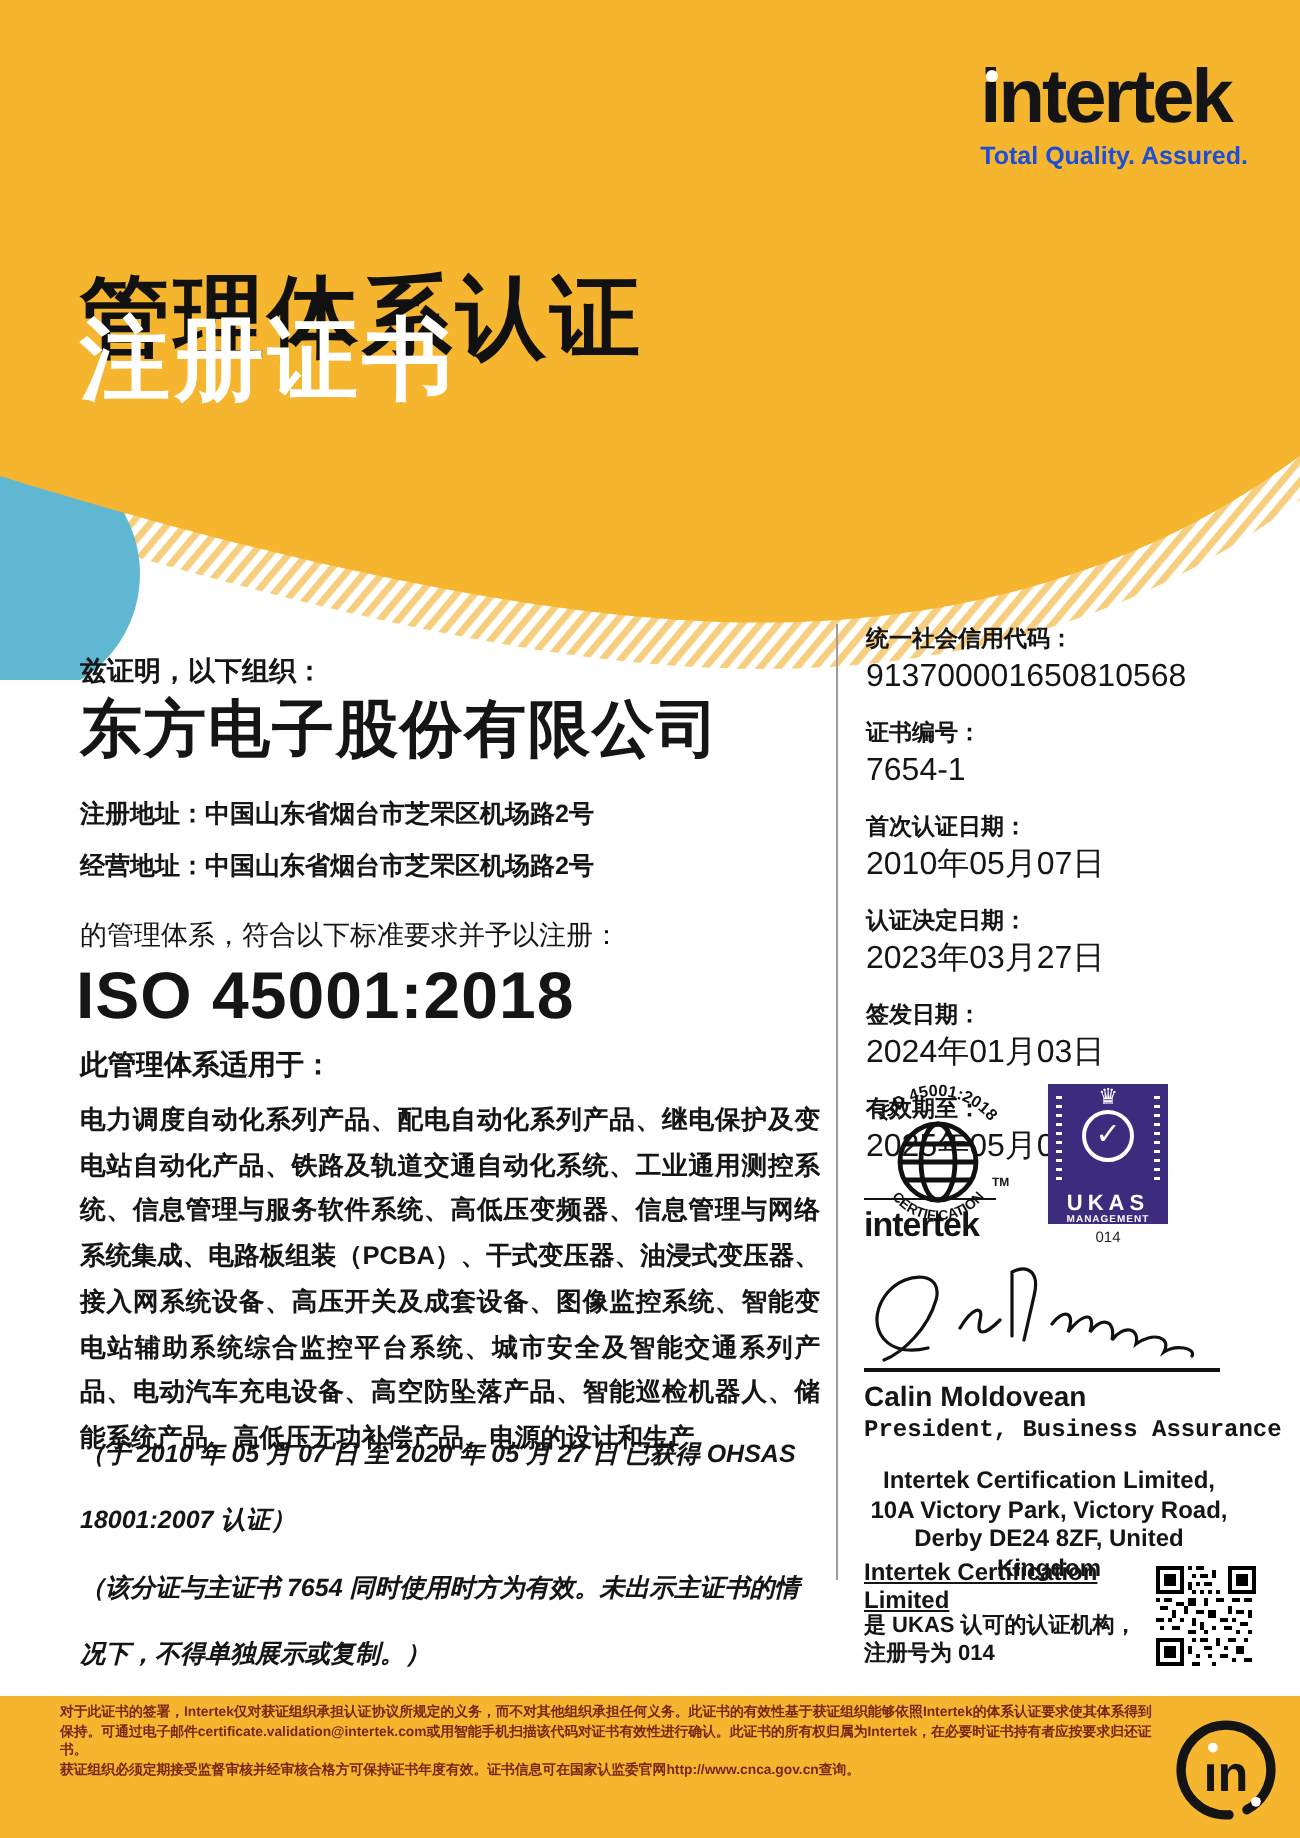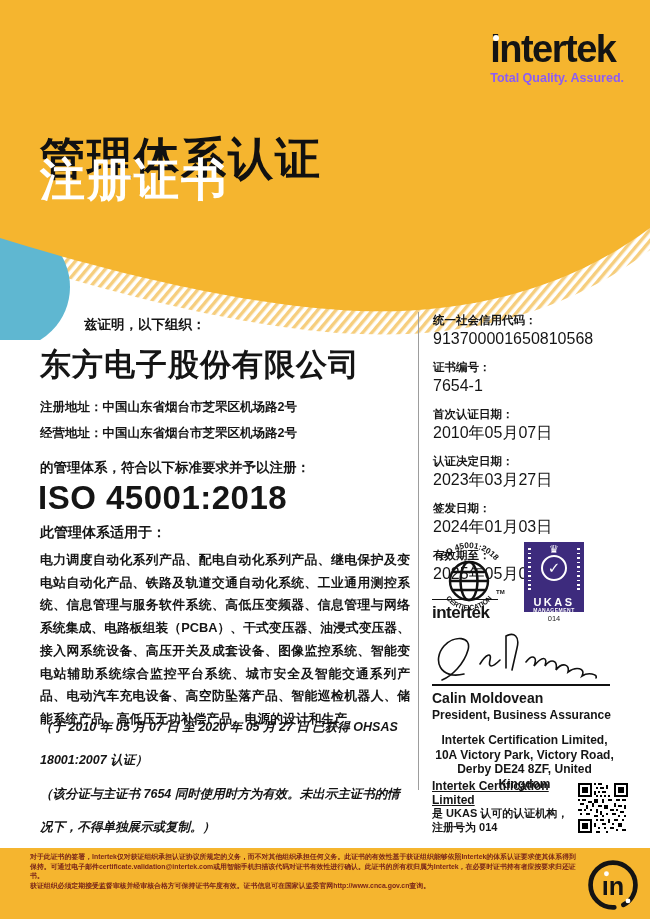--- a/index.html
+++ b/index.html
@@ -3,28 +3,28 @@
 <meta charset="utf-8">
 <style>
   html,body{margin:0;padding:0;background:#e8e8e8;}
   .page{position:relative;width:650px;height:919px;background:#ffffff;overflow:hidden;
         font-family:"Liberation Sans","DejaVu Sans",sans-serif;color:#151515;}
   
   .hdr-svg{position:absolute;top:0;left:0;}
   .logo{position:absolute;top:30px;right:26px;text-align:left;}
   .logo .word{position:relative;font-size:38px;font-weight:bold;letter-spacing:-1.5px;color:#141414;line-height:1;}
   .logo .word .idot{position:absolute;left:3px;top:5px;width:6px;height:6px;border-radius:50%;background:#ffffff;}
-  .logo .tag{font-size:12.5px;font-weight:bold;color:#8b5cf6;margin-top:3px;letter-spacing:0;}
+  .logo .tag{font-size:12.5px;font-weight:bold;color:#1d4ed8;margin-top:3px;letter-spacing:0;}
   .title1{position:absolute;left:40px;top:98px;font-size:45px;font-weight:bold;color:#111;letter-spacing:2px;margin-top:31px;}
   .title2{position:absolute;left:40px;top:150px;font-size:45px;font-weight:bold;color:#ffffff;letter-spacing:2px;}
-  .intro{position:absolute;left:40px;top:316px;font-size:13.5px;font-weight:bold;margin-left:44px;}
+  .intro{position:absolute;left:40px;top:327px;font-size:13.5px;font-weight:bold;}
   .company{position:absolute;left:40px;top:344px;font-size:31px;font-weight:bold;letter-spacing:1px;}
   .addr1{position:absolute;left:40px;top:399px;font-size:12.5px;font-weight:600;}
   .addr2{position:absolute;left:40px;top:425px;font-size:12.5px;font-weight:600;}
-  .stmt{position:absolute;left:40px;top:459px;font-size:13.5px;font-weight:bold;}
+  .stmt{position:absolute;left:40px;top:459px;font-size:13.5px;font-weight:normal;}
   .std{position:absolute;left:38px;top:479px;font-size:33px;font-weight:bold;letter-spacing:0.5px;}
   .scopeh{position:absolute;left:40px;top:524px;font-size:14px;font-weight:bold;text-align:center;}
   .scope{position:absolute;left:40px;top:549px;width:370px;font-size:12.8px;font-weight:600;line-height:22.7px;text-align:justify;}
   .notes{position:absolute;left:40px;top:711px;width:368px;font-size:12.5px;font-weight:600;font-style:italic;line-height:33px;}
   .notes p{margin:0 0 1px 0;}
   
   .vline{position:absolute;left:418px;top:312px;width:1px;height:478px;background:#9d9d9d;}
   
   .rcol{position:absolute;left:433px;top:313px;width:205px;}
   .ditem{margin-bottom:13px;}
@@ -43,21 +43,21 @@
   .ukas .crown{font-size:11px;line-height:11px;margin-top:2px;}
   .ukas .chk{width:22px;height:22px;border:2px solid #fff;border-radius:50%;margin:0 auto;
        font-size:15px;font-weight:bold;line-height:21px;}
   .ukas .nm{font-size:11px;font-weight:bold;letter-spacing:2.5px;margin-top:15px;}
   .ukas .l2{font-size:5px;font-weight:bold;letter-spacing:0.5px;line-height:5.5px;}
   .ukas014{position:absolute;left:94px;top:73px;width:60px;text-align:center;font-size:7.5px;color:#222;}
   
   .sig{position:absolute;left:430px;top:628px;}
   .sigrule{position:absolute;left:432px;top:684px;width:178px;height:0;border-top:2px solid #111;}
   .signame{position:absolute;left:432px;top:690px;font-size:14px;font-weight:bold;}
-  .sigtitle{position:absolute;left:432px;top:708px;font-size:12px;font-weight:600;}
+  .sigtitle{position:absolute;left:432px;top:708px;font-size:12px;font-weight:600;font-family:Liberation Mono, monospace;}
   .certaddr{position:absolute;left:432px;top:733px;width:185px;font-size:12px;font-weight:600;line-height:14.5px;text-align:center;}
   .accr{position:absolute;left:432px;top:780px;width:140px;font-size:11px;font-weight:600;line-height:13.5px;}
   .accr .b{font-weight:bold;font-size:12px;text-decoration:underline;}
   .qr{position:absolute;left:578px;top:783px;}
   
   .footer{position:absolute;left:0;top:848px;width:650px;height:81px;background:#f5b52f;}
   .ftext{position:absolute;left:30px;top:4px;color:#7a2619;font-weight:bold;}
   .ftext div{font-size:6.9px;line-height:9.6px;white-space:nowrap;}
   .inlogo{position:absolute;right:8px;top:8px;}
 </style>

